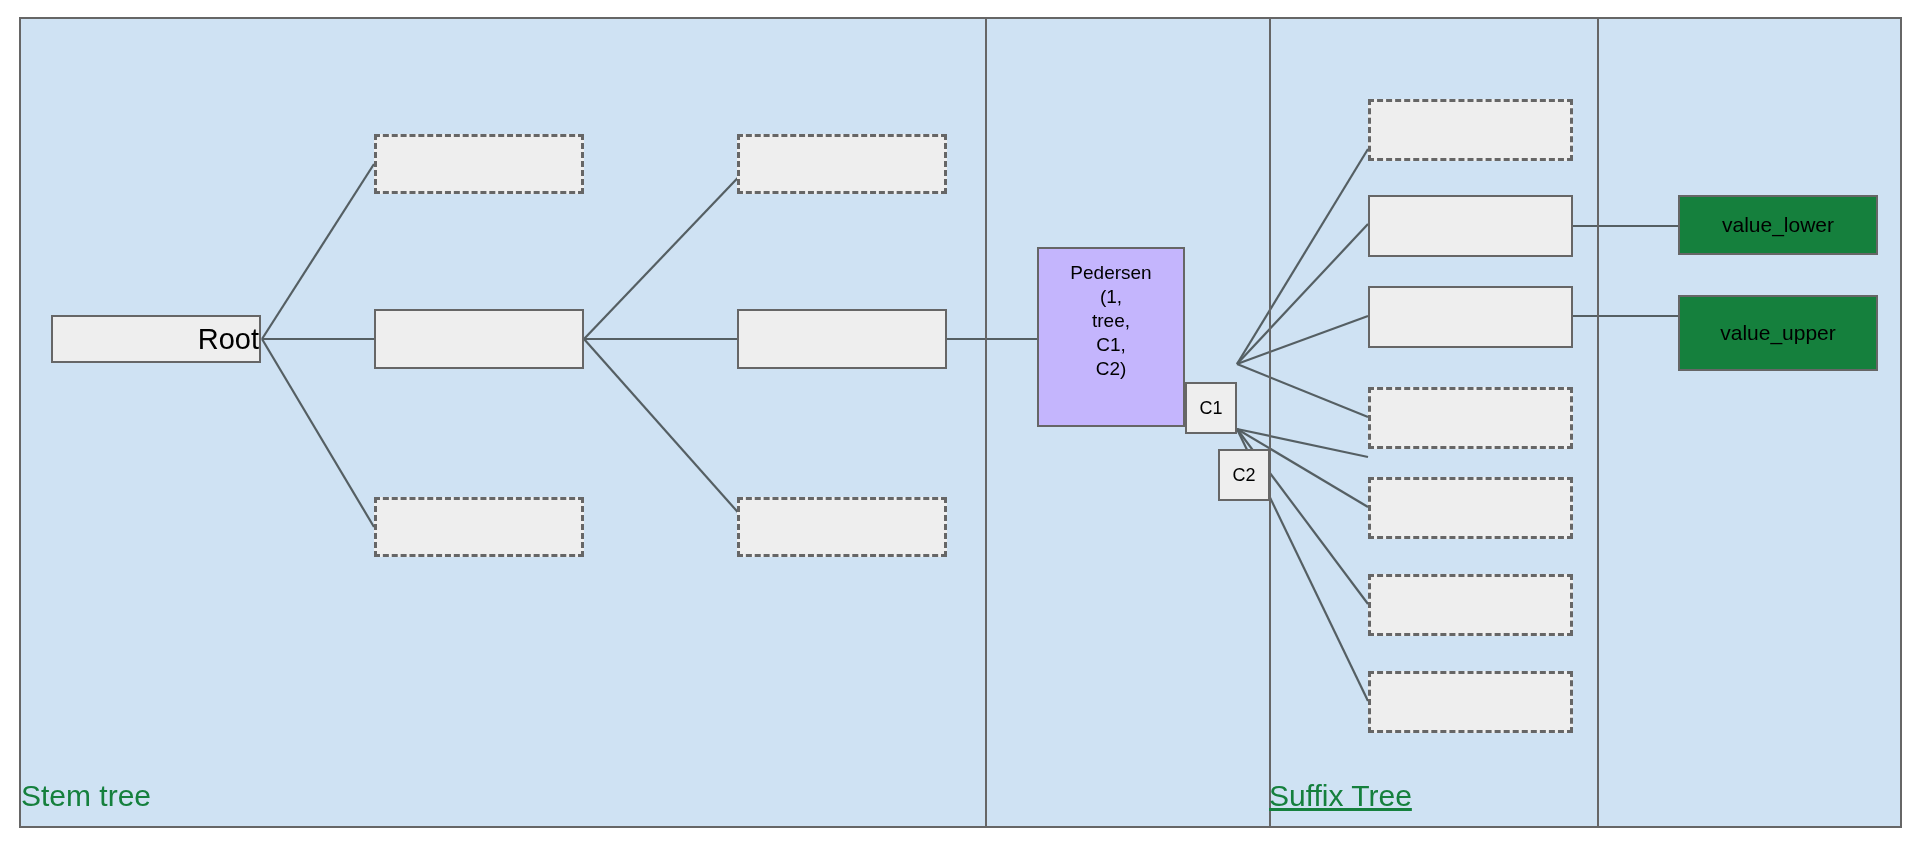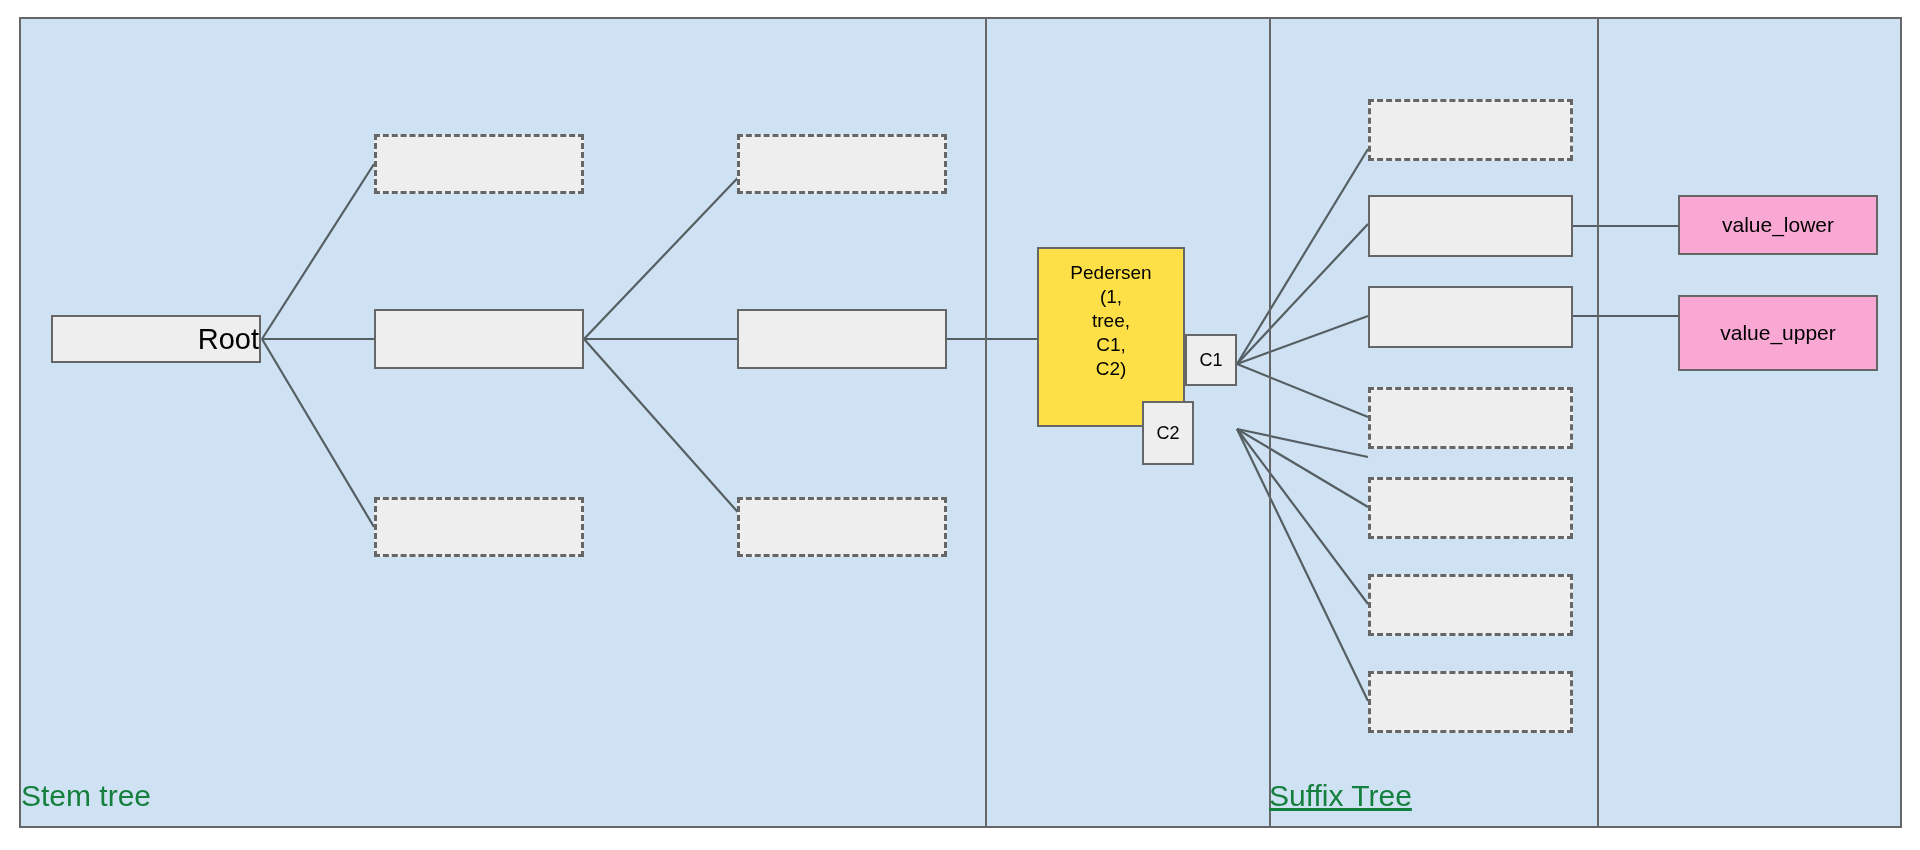--- a/index.html
+++ b/index.html
@@ -63,31 +63,32 @@
   }
   .node.dashed {
     border-style: dashed;
     border-width: 3px;
   }
   .node.root {
     font-size: 29px;
     justify-content: flex-end;
   }
   .node.cap {
-    background: #fde047;
+    background: #c4b5fd;
     font-size: 19px;
     line-height: 24px;
     align-items: flex-start;
     padding-top: 12px;
   }
   .node.child {
     font-size: 18px;
+    margin-top: 48px;
   }
   .node.data {
-    background: #f9a8d4;
+    background: #15803d;
     font-size: 21px;
   }
 
   
   #edges {
     position: absolute;
     left: 0;
     top: 0;
     width: 1883px;
     height: 811px;
@@ -166,21 +167,21 @@
         <div>tree,</div>
         <div>C1,</div>
         <div>C2)</div>
       </div>
     </div>
 
     <div class="node child" style="left:1164px; top:315px; width:52px; height:52px;">
       <span>C1</span>
     </div>
 
-    <div class="node child" style="left:1121px; top:382px; width:52px; height:64px;">
+    <div class="node child" style="left:1197px; top:382px; width:52px; height:52px;">
       <span>C2</span>
     </div>
 
     <div class="node dashed" style="left:1347px; top:80px; width:205px; height:62px;">
       <span></span>
     </div>
 
     <div class="node" style="left:1347px; top:176px; width:205px; height:62px;">
       <span></span>
     </div>

